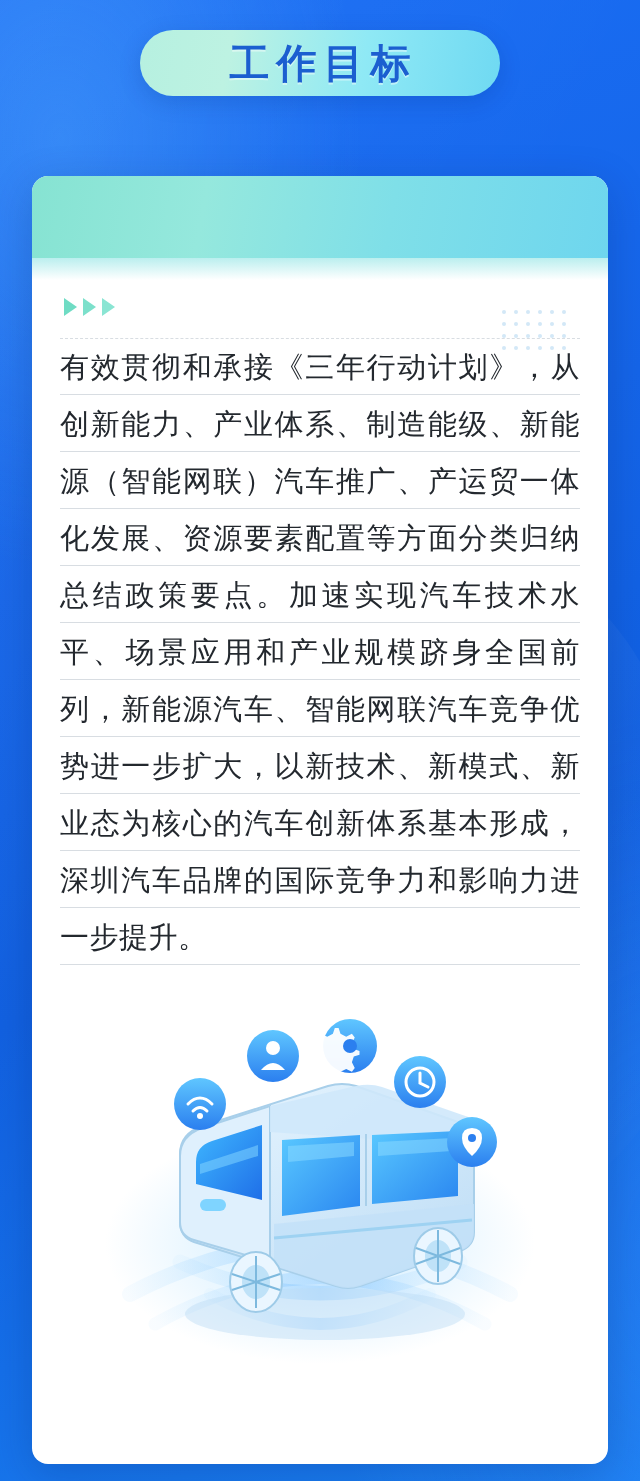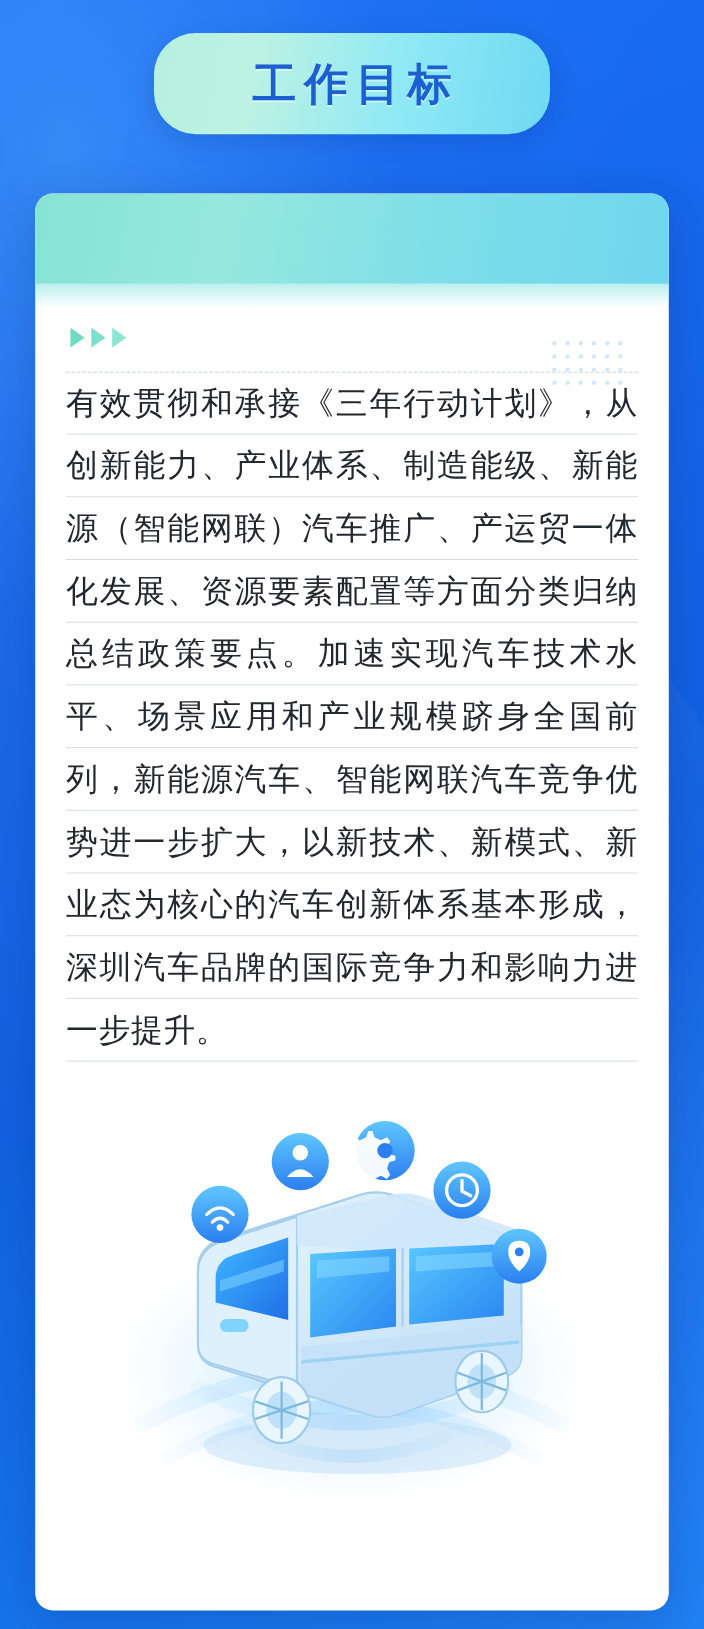--- a/index.html
+++ b/index.html
@@ -41,21 +41,21 @@
   
   .title-wrap {
     position: absolute;
     left: 0; right: 0;
     top: 30px;
     display: flex;
     justify-content: center;
   }
   .title-pill {
     width: 360px;
-    height: 92px;
+    height: 66px;
     border-radius: 38px;
     background: linear-gradient(100deg, #b6f0e0 0%, #bdf2e2 25%, #8fe9f5 62%, #6fd9f2 100%);
     display: flex;
     align-items: center;
     justify-content: center;
     box-shadow: 0 6px 22px rgba(0, 40, 120, 0.18);
   }
   .title-text {
     font-family: "Liberation Sans", sans-serif;
     font-size: 40px;

